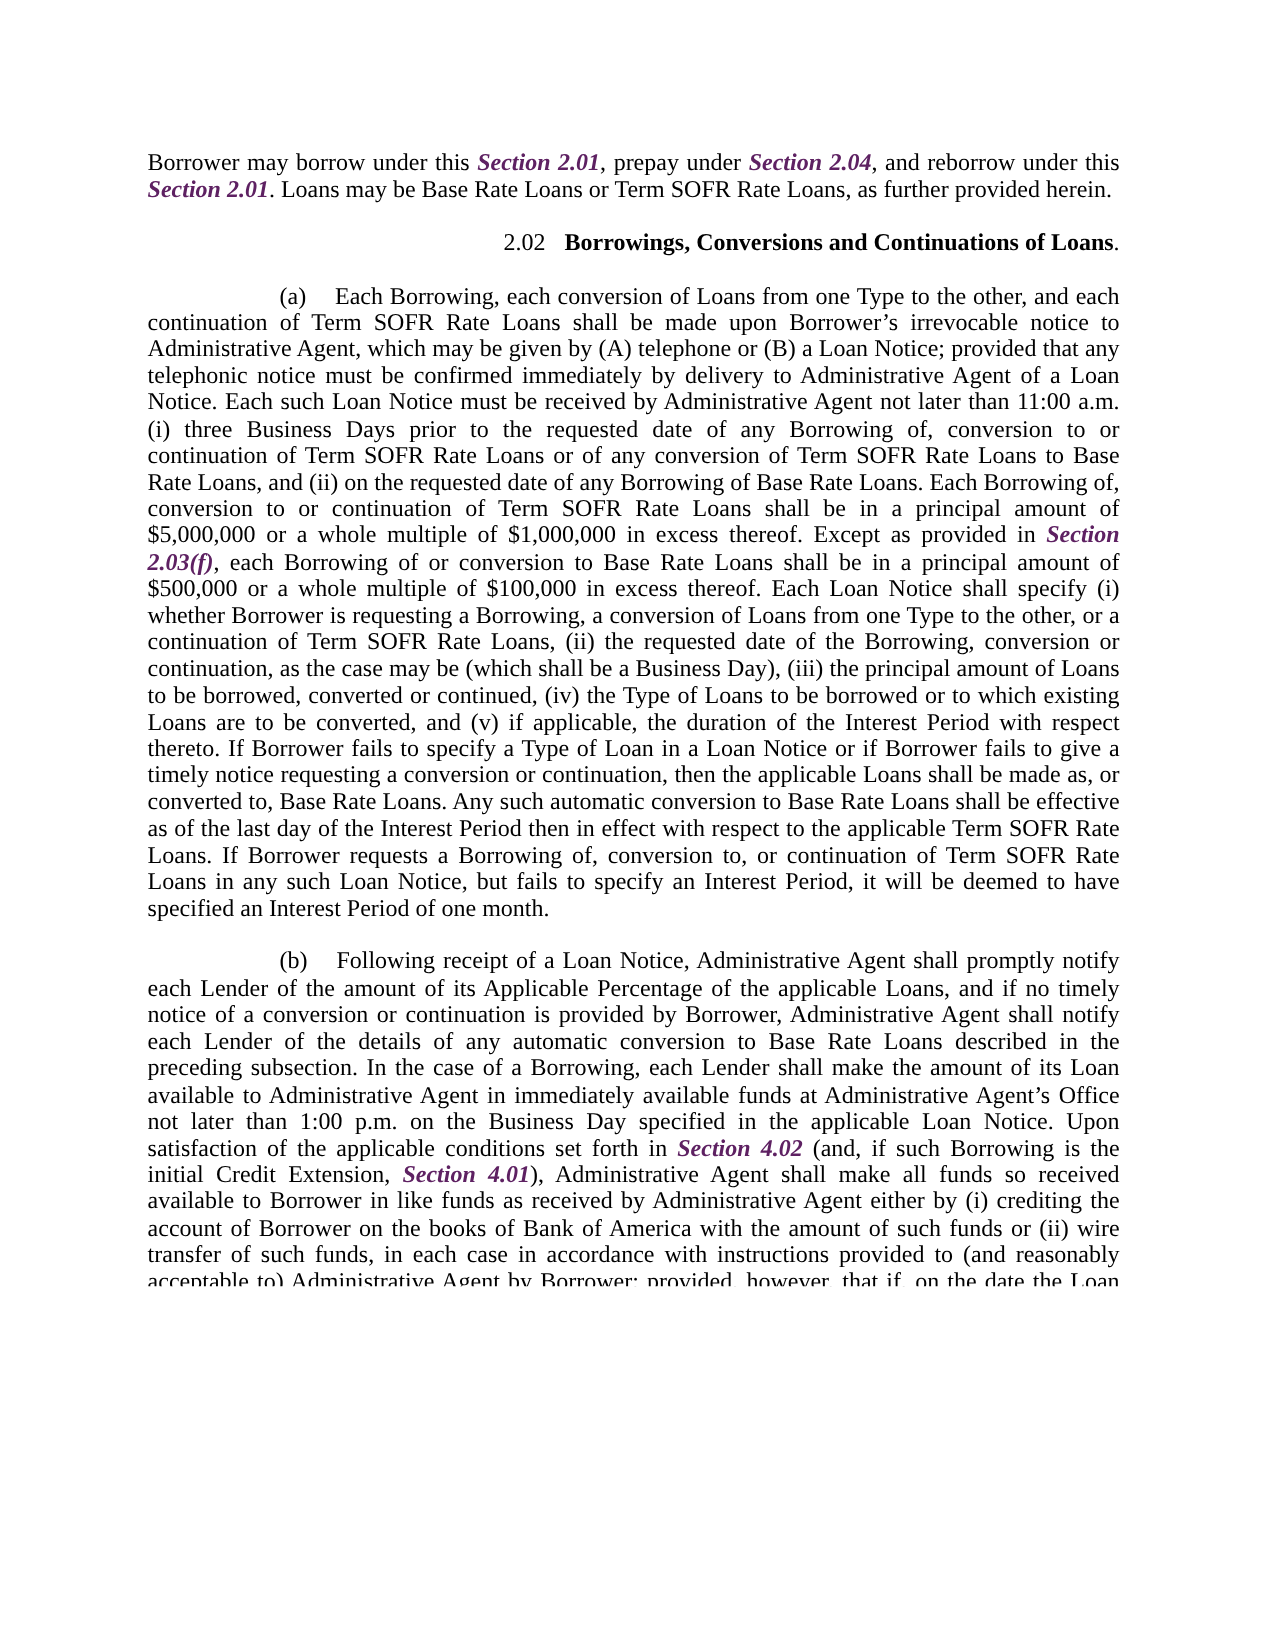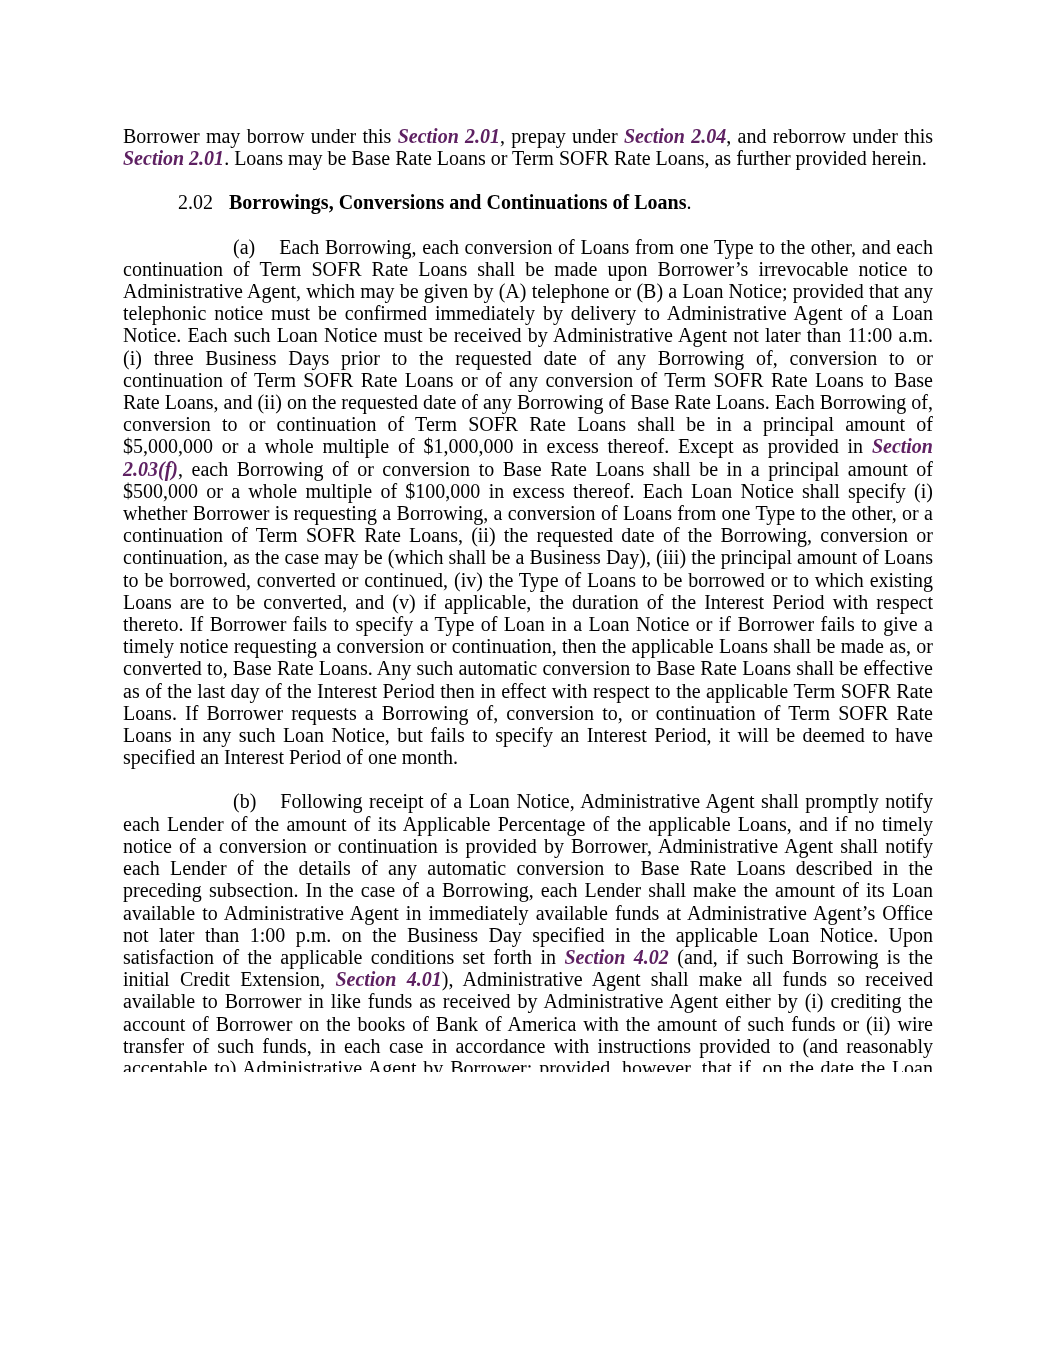--- a/index.html
+++ b/index.html
@@ -15,21 +15,21 @@
   .content {
     position: absolute;
     left: 123px;
     top: 125px;
     width: 810px;
     font-size: 20px;
     line-height: 22.2px;
   }
   .content p { margin: 0 0 22px 0; text-align: justify; }
   p.para-indent { text-indent: 110px; }
-  p.heading-line { text-indent: 55px; text-align: left; }
+  p.heading-line { text-indent: 55px; text-align: right; }
   .run-n { }
   .run-b { font-weight: bold; }
   .run-i { }
   .run-ref { font-weight: bold; font-style: italic; color: var(--ref-color, #5e2162); }
   .tab { display: inline-block; }
   .footer {
     position: absolute;
     left: 111px;
     top: 1274px;
     font-size: 15px;

